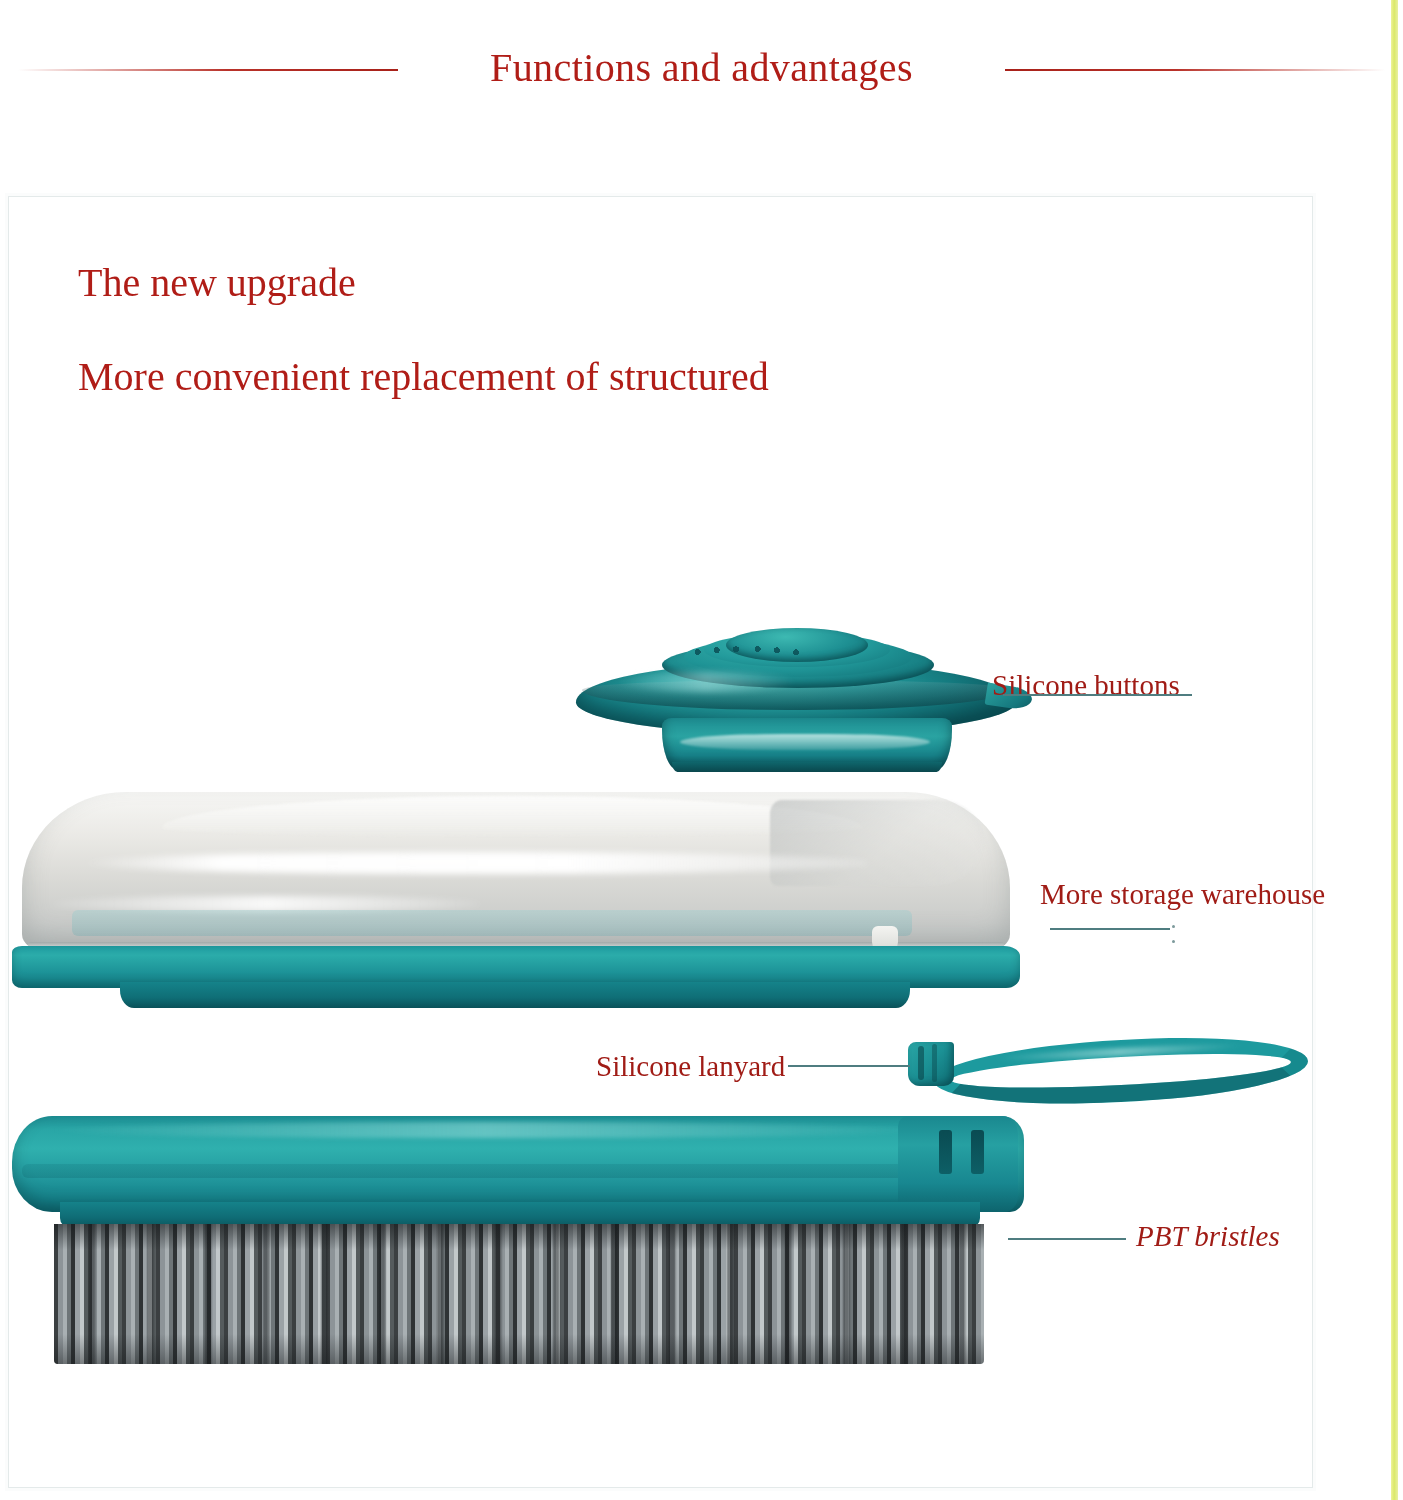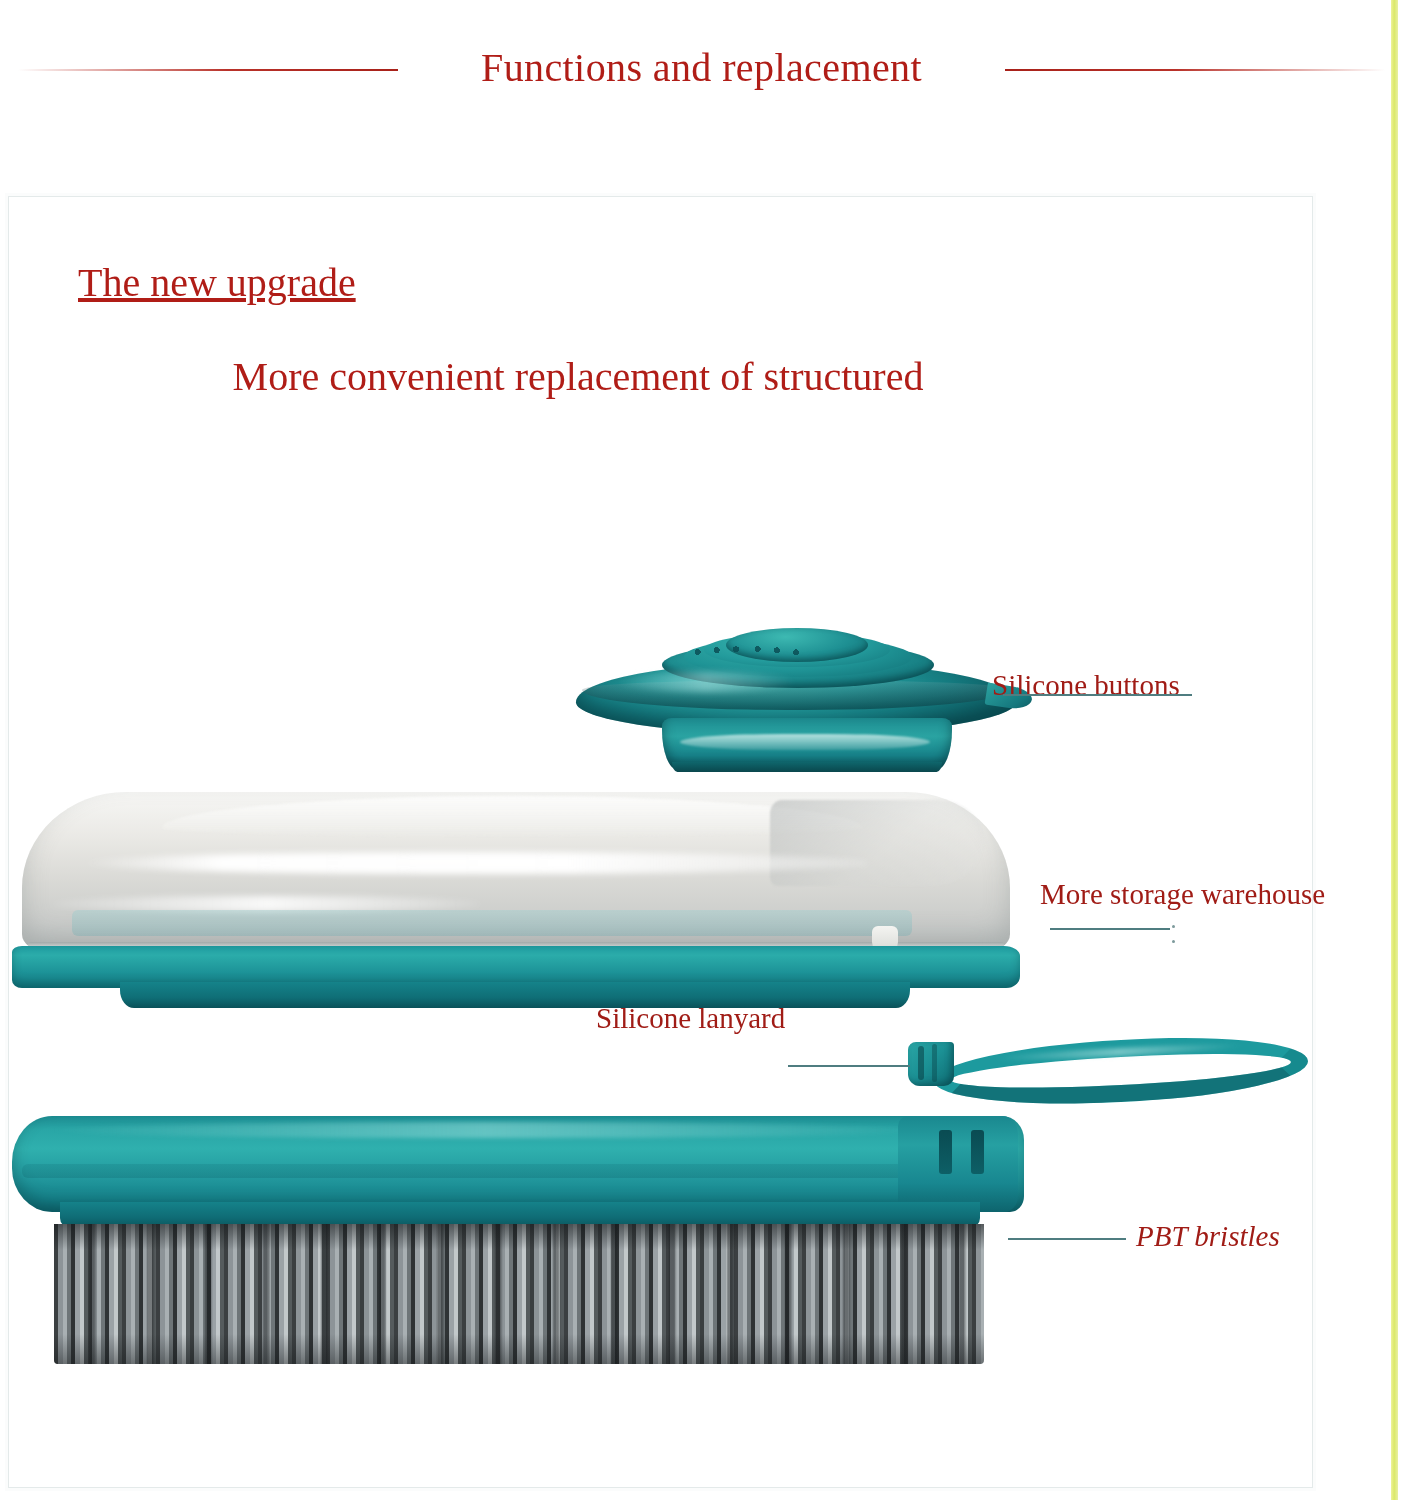--- a/index.html
+++ b/index.html
@@ -98,29 +98,27 @@
     position: absolute;
     left: 78px;
     top: 262px;
     width: 1000px;
   }
   .intro-line1 {
     font-size: 40px;
     color: #b01d17;
     line-height: 1.05;
     white-space: nowrap;
-    text-decoration: underline;
   }
   .intro-line2 {
     margin-top: 52px;
     font-size: 40px;
     color: #b01d17;
     line-height: 1.05;
     white-space: nowrap;
-    text-align: center;
   }
 
   
   .callout {
     position: absolute;
     font-size: 29px;
     color: #a01c16;
     white-space: nowrap;
     line-height: 1;
   }
@@ -565,21 +563,21 @@
 
 <div class="page">
 
   <div class="edge-stripe"></div>
   <div class="edge-stripe-inner"></div>
 
   <div class="header">
     <div class="header-rule left"></div>
     <div class="header-rule right"></div>
     <div class="header-title-bg"></div>
-    <div class="header-title">Functions and replacement</div>
+    <div class="header-title">Functions and advantages</div>
   </div>
 
   <div class="panel"></div>
 
   <div class="intro">
     <div class="intro-line1">The new upgrade</div>
     <div class="intro-line2">More convenient replacement of structured</div>
   </div>
 
   <div class="cap">
@@ -620,21 +618,21 @@
 
   <div class="lanyard">
     <div class="lanyard-loop"></div>
     <div class="lanyard-loop-shade"></div>
     <div class="lanyard-gloss"></div>
     <div class="lanyard-head"></div>
     <div class="lanyard-head-groove"></div>
     <div class="lanyard-head-groove2"></div>
   </div>
 
-  <div class="callout" style="left:596px; top:1004px;">Silicone lanyard</div>
+  <div class="callout" style="left:596px; top:1052px;">Silicone lanyard</div>
   <div class="leader" style="left:788px; top:1065px; width:122px;"></div>
 
   <div class="brush">
     <div class="brush-body"></div>
     <div class="brush-body-top-hl"></div>
     <div class="brush-body-band"></div>
     <div class="brush-notch-block"></div>
     <div class="brush-slot s1"></div>
     <div class="brush-slot s2"></div>
     <div class="brush-skirt"></div>

